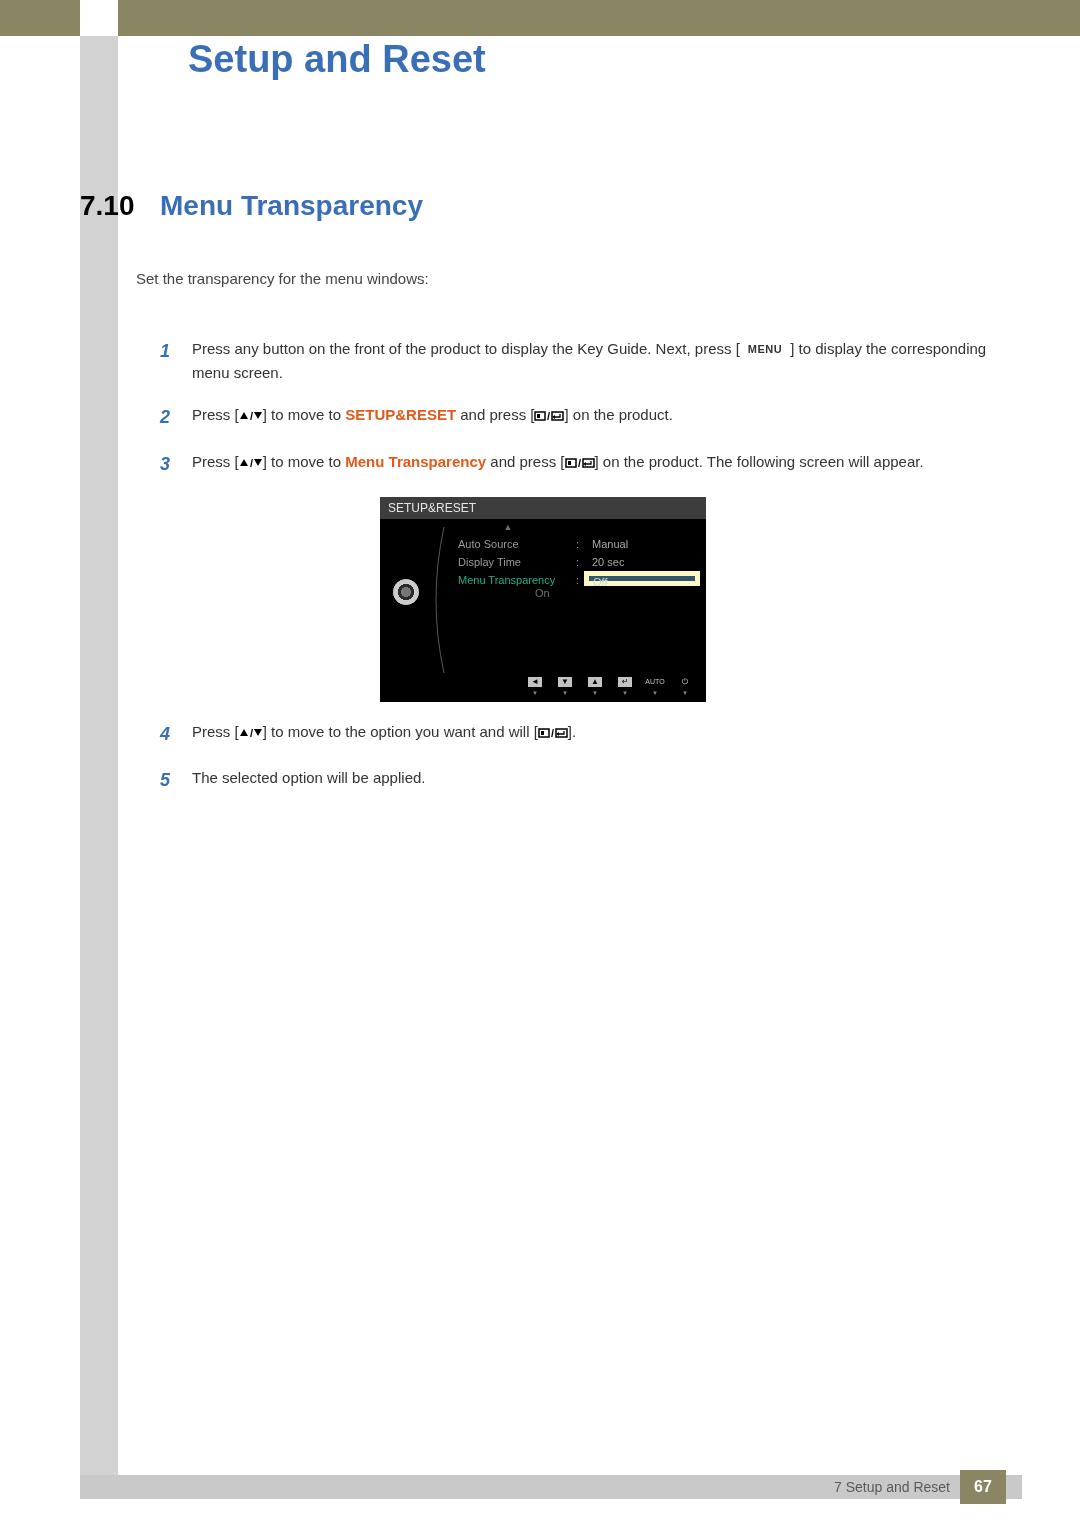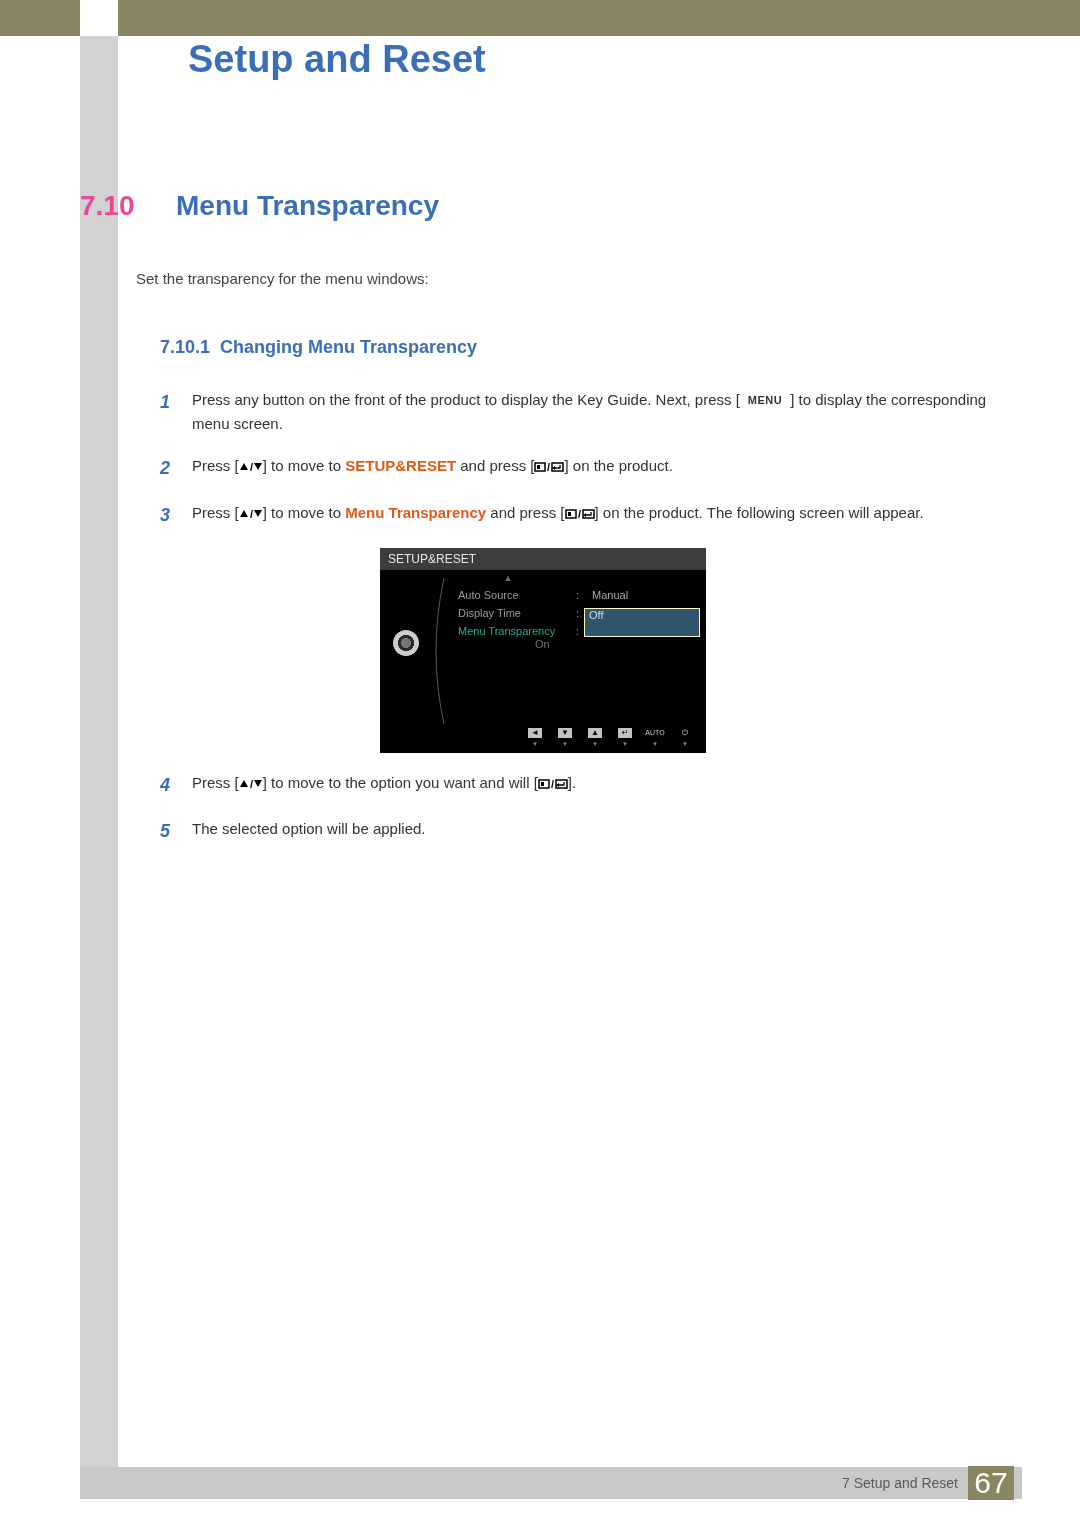--- a/index.html
+++ b/index.html
@@ -46,24 +46,24 @@
     color: #3a6fb7;
   }
   .content {
     position: absolute;
     left: 80px;
     right: 58px;
     top: 190px;
   }
   .section-row { display: flex; align-items: baseline; margin-bottom: 48px; }
   .section-num {
-    width: 96px;
+    width: 80px;
     font-size: 28px;
     font-weight: bold;
-    color: #ec4899;
+    color: #000000;
   }
   .section-title {
     font-size: 28px;
     font-weight: bold;
     color: #3a6fb7;
   }
   .intro {
     margin-left: 56px;
     color: #444;
     font-size: 15px;
@@ -156,23 +156,23 @@
   }
   .osd-row { display: flex; height: 18px; align-items: flex-end; }
   .osd-label { width: 118px; color: #9a9a9a; }
   .osd-label.active { color: #1fae8f; }
   .osd-colon { width: 8px; color: #9a9a9a; }
   .osd-val { color: #a8a8a8; padding-left: 8px; }
   .osd-select {
     flex: 1;
     background: #2f556f;
     color: #cdd9df;
-    border: 1px solid #fef9c3;
+    border: 5px solid #fef9c3;
     padding: 0 4px;
-    height: 29px;
+    height: 15px;
     line-height: 13px;
   }
   .osd-opt-on {
     margin-left: 73px;
     color: #6f6f6f;
     font-size: 11px;
     padding-left: 4px;
     height: 15px;
     line-height: 15px;
   }
@@ -194,37 +194,37 @@
     line-height: 8px;
   }
   .osd-nav .nav-btn .sym { width: 14px; height: 10px; display: flex; align-items: center; justify-content: center; background: #c3c3c3; color: #000; font-size: 8px; }
   .osd-nav .nav-btn .lbl { color: #888; font-size: 7px; margin-top: 2px; }
   
   .footer {
     position: absolute;
     left: 80px;
     right: 58px;
     bottom: 28px;
-    height: 32px;
+    height: 24px;
     background: #c9c9c9;
     display: flex;
     align-items: center;
     justify-content: flex-end;
-    padding-right: 8px;
+    padding-right: 16px;
   }
   .footer-text {
     color: #5a5a5a;
     font-size: 14px;
     padding-right: 10px;
   }
   .footer-page {
     background: #8a8562;
     color: #fff;
-    font-size: 30px;
-    font-weight: normal;
+    font-size: 16px;
+    font-weight: bold;
     width: 46px;
     height: 34px;
     display: flex;
     align-items: center;
     justify-content: center;
   }
 </style>
 </head>
 <body>
 
@@ -236,24 +236,20 @@
 
 <div class="content">
 
   <div class="section-row">
     <div class="section-num">7.10</div>
     <div class="section-title">Menu Transparency</div>
   </div>
 
   <p class="intro">Set the transparency for the menu windows:</p>
 
-  <div class="subsection-row">
-    <div class="subsection-num">7.10.1</div>
-    <div class="subsection-title">Changing Menu Transparency</div>
-  </div>
 
   <ol class="steps">
     <li>
       <span class="step-num">1</span>
       <span class="step-body">
         <span>Press any button on the front of the product to display the Key Guide. Next, press [</span><span class="menu-key">MENU</span><span>] to display the corresponding menu screen.</span>
       </span>
     </li>
     <li>
       <span class="step-num">2</span>

